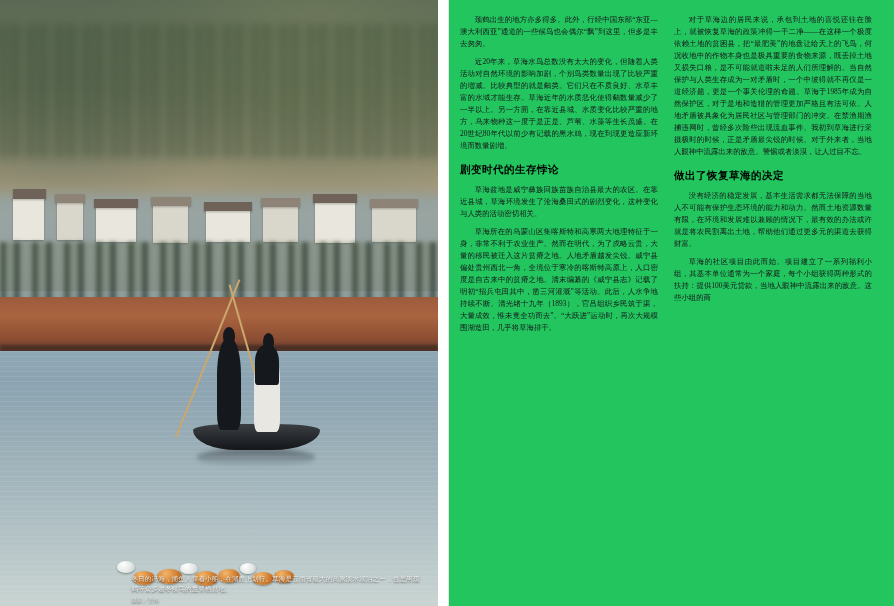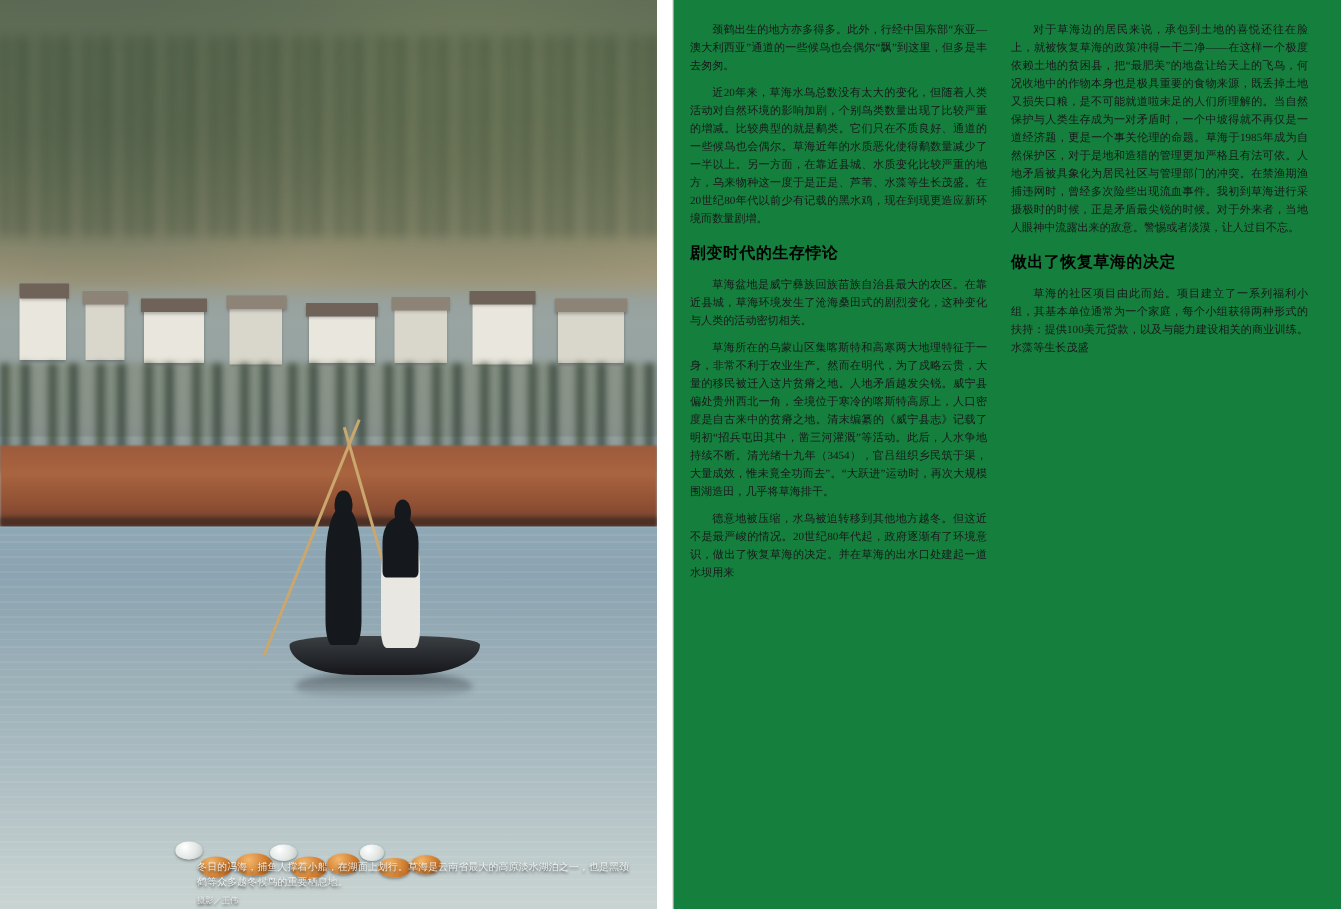--- a/index.html
+++ b/index.html
@@ -206,21 +206,21 @@
     width: 10px;
     height: 606px;
     background: #ffffff;
   }
 
   
   .text-page {
     position: relative;
     width: 446px;
     height: 606px;
-    background:#15803d;
+    background:#22c55e;
     padding: 14px 16px 10px 12px;
     box-sizing: border-box;
     display: flex;
     gap: 16px;
   }
   .col {
     width: 198px;
     font-family: "Liberation Serif", serif;
     font-size: 7.4px;
     line-height: 1.62;
@@ -311,27 +311,27 @@
     <div class="caption-credit">摄影／王伟</div>
   </div>
 
   <div class="gutter"></div>
 
   <div class="text-page">
     <div class="vrule"></div>
 
     <div class="col">
       <p>颈鹤出生的地方亦多得多。此外，行经中国东部“东亚—澳大利西亚”通道的一些候鸟也会偶尔“飘”到这里，但多是丰去匆匆。</p>
-      <p>近20年来，草海水鸟总数没有太大的变化，但随着人类活动对自然环境的影响加剧，个别鸟类数量出现了比较严重的增减。比较典型的就是鹬类。它们只在不质良好、通道的一些候鸟也会偶尔。草海近年的水质恶化使得鹬数量减少了一半以上。另一方面，在靠近县城、水质变化比较严重的地方，乌来物种这一度于是正是、芦苇、水藻等生长茂盛。在20世纪80年代以前少有记载的黑水鸡，现在到现更造应新环境而数量剧增。</p>
+      <p>近20年来，草海水鸟总数没有太大的变化，但随着人类活动对自然环境的影响加剧，个别鸟类数量出现了比较严重的增减。比较典型的就是鹬类。它们只在不质良好、水草丰富的水域才能生存。草海近年的水质恶化使得鹬数量减少了一半以上。另一方面，在靠近县城、水质变化比较严重的地方，乌来物种这一度于是正是、芦苇、水藻等生长茂盛。在20世纪80年代以前少有记载的黑水鸡，现在到现更造应新环境而数量剧增。</p>
       <h3 class="sec">剧变时代的生存悖论</h3>
       <p>草海盆地是威宁彝族回族苗族自治县最大的农区。在靠近县城，草海环境发生了沧海桑田式的剧烈变化，这种变化与人类的活动密切相关。</p>
-      <p>草海所在的乌蒙山区集喀斯特和高寒两大地理特征于一身，非常不利于农业生产。然而在明代，为了戍略云贵，大量的移民被迁入这片贫瘠之地。人地矛盾越发尖锐。威宁县偏处贵州西北一角，全境位于寒冷的喀斯特高原上，人口密度是自古来中的贫瘠之地。清末编纂的《威宁县志》记载了明初“招兵屯田其中，凿三河灌溉”等活动。此后，人水争地持续不断。清光绪十九年（3454），官吕组织乡民筑于渠，大量成效，惟未竟全功而去”。“大跃进”运动时，再次大规模围湖造田，几乎将草海排干。</p>
-      <p>德意地被压缩，水鸟被迫转移到其他地方越冬。但这近不是最严峻的情况。20世纪80年代起，政府逐渐有了环境意识，做出了恢复草海的决定。并在草海的出水口处建起一道水坝用来</p>
+      <p>草海所在的乌蒙山区集喀斯特和高寒两大地理特征于一身，非常不利于农业生产。然而在明代，为了戍略云贵，大量的移民被迁入这片贫瘠之地。人地矛盾越发尖锐。威宁县偏处贵州西北一角，全境位于寒冷的喀斯特高原上，人口密度是自古来中的贫瘠之地。清末编纂的《威宁县志》记载了明初“招兵屯田其中，凿三河灌溉”等活动。此后，人水争地持续不断。清光绪十九年（1893），官吕组织乡民筑于渠，大量成效，惟未竟全功而去”。“大跃进”运动时，再次大规模围湖造田，几乎将草海排干。</p>
     </div>
 
     <div class="col">
       <p>对于草海边的居民来说，承包到土地的喜悦还往在脸上，就被恢复草海的政策冲得一干二净——在这样一个极度依赖土地的贫困县，把“最肥美”的地盘让给天上的飞鸟，何况收地中的作物本身也是极具重要的食物来源，既丢掉土地又损失口粮，是不可能就道啦未足的人们所理解的。当自然保护与人类生存成为一对矛盾时，一个中坡得就不再仅是一道经济题，更是一个事关伦理的命题。草海于1985年成为自然保护区，对于是地和造猎的管理更加严格且有法可依。人地矛盾被具象化为居民社区与管理部门的冲突。在禁渔期渔捕违网时，曾经多次险些出现流血事件。我初到草海进行采摄极时的时候，正是矛盾最尖锐的时候。对于外来者，当地人眼神中流露出来的敌意。警惕或者淡漠，让人过目不忘。</p>
       <h3 class="sec">做出了恢复草海的决定</h3>
-      <p>草海的社区项目由此而始。项目建立了一系列福利小组，其基本单位通常为一个家庭，每个小组获得两种形式的扶持：提供100美元贷款，以及与能力建设相关的商业训练。水藻等生长茂盛</p>
+      <p>没有经济的稳定发展，基本生活需求都无法保障的当地人不可能有保护生态环境的能力和动力。然而土地资源数量有限，在环境和发展难以兼顾的情况下，最有效的办法或许就是将农民割离出土地，帮助他们通过更多元的渠道去获得财富。</p>
+      <p>草海的社区项目由此而始。项目建立了一系列福利小组，其基本单位通常为一个家庭，每个小组获得两种形式的扶持：提供100美元贷款，当地人眼神中流露出来的敌意。这些小组的商</p>
     </div>
   </div>
 
 </div>
 
 </body></html>

